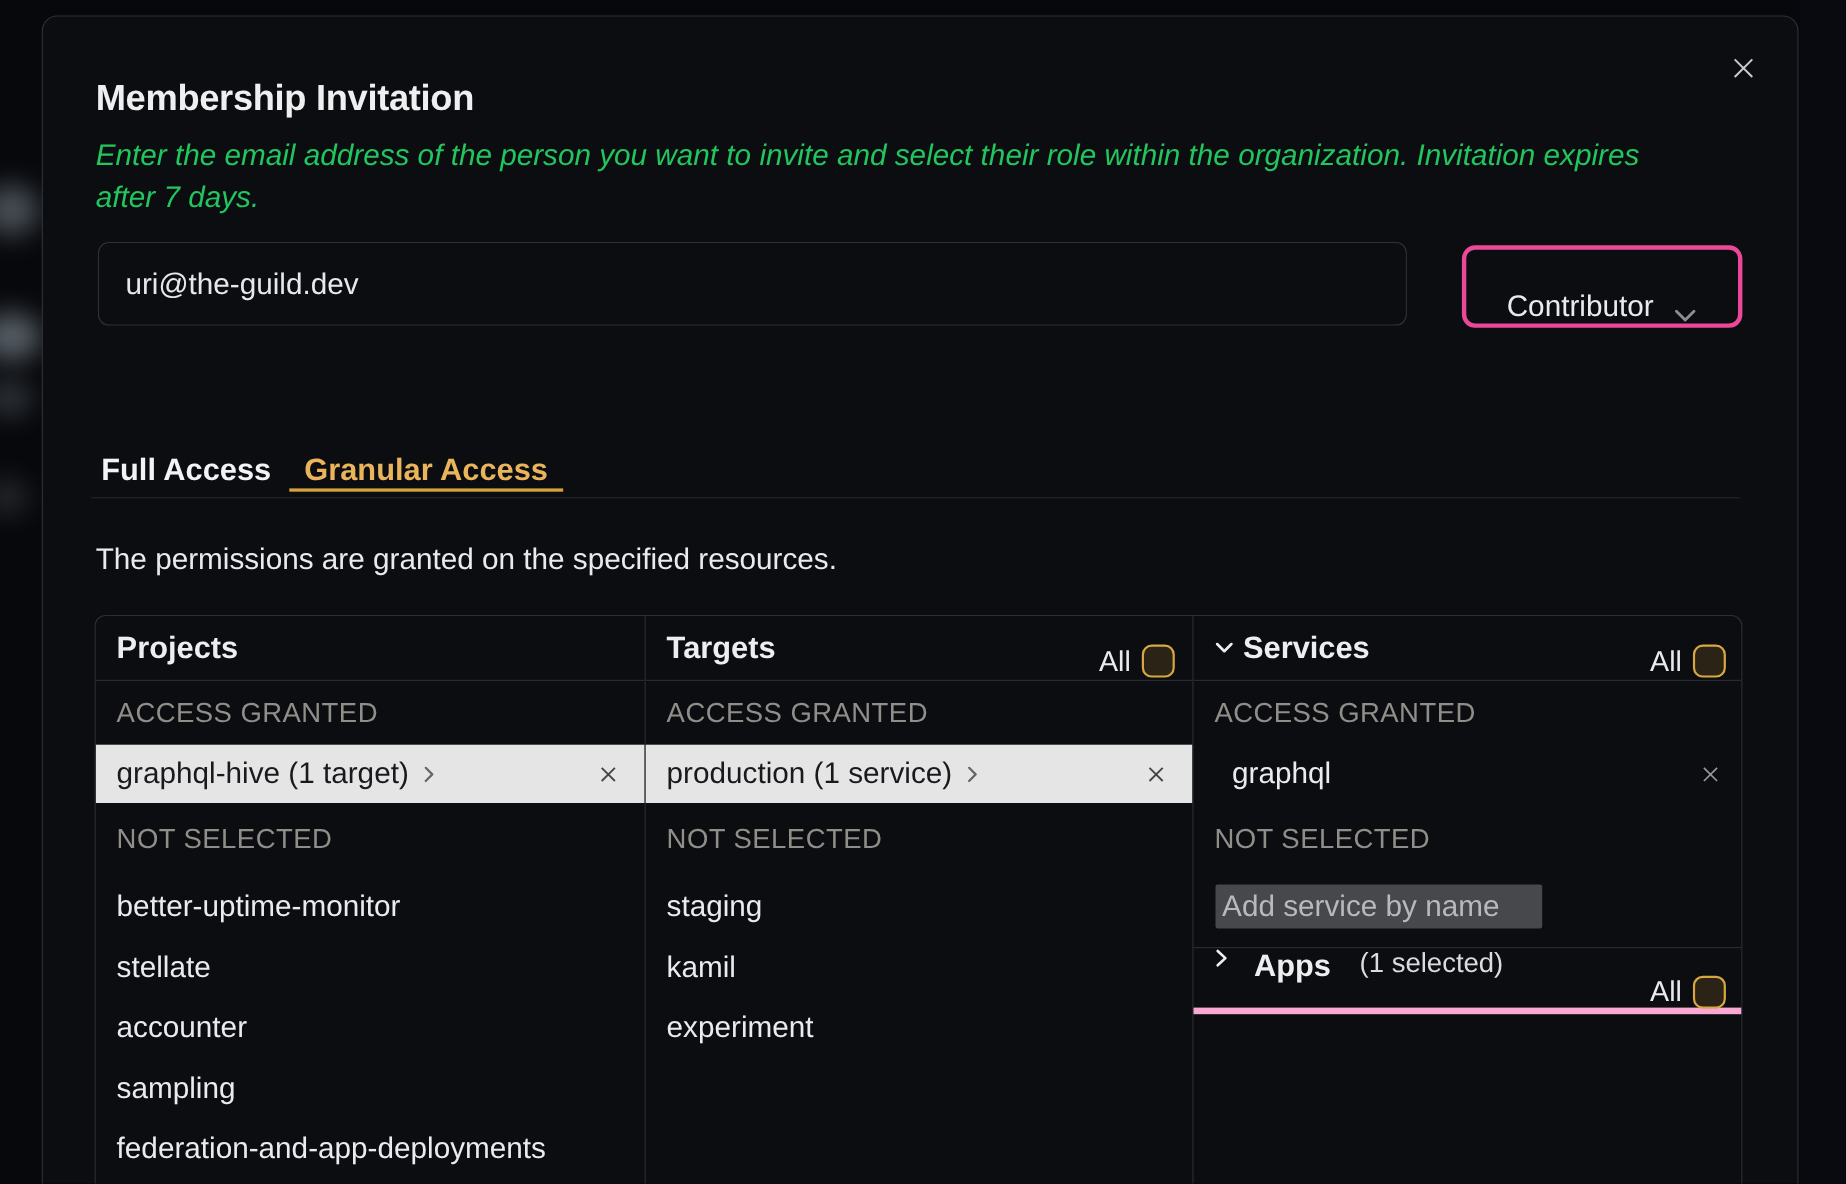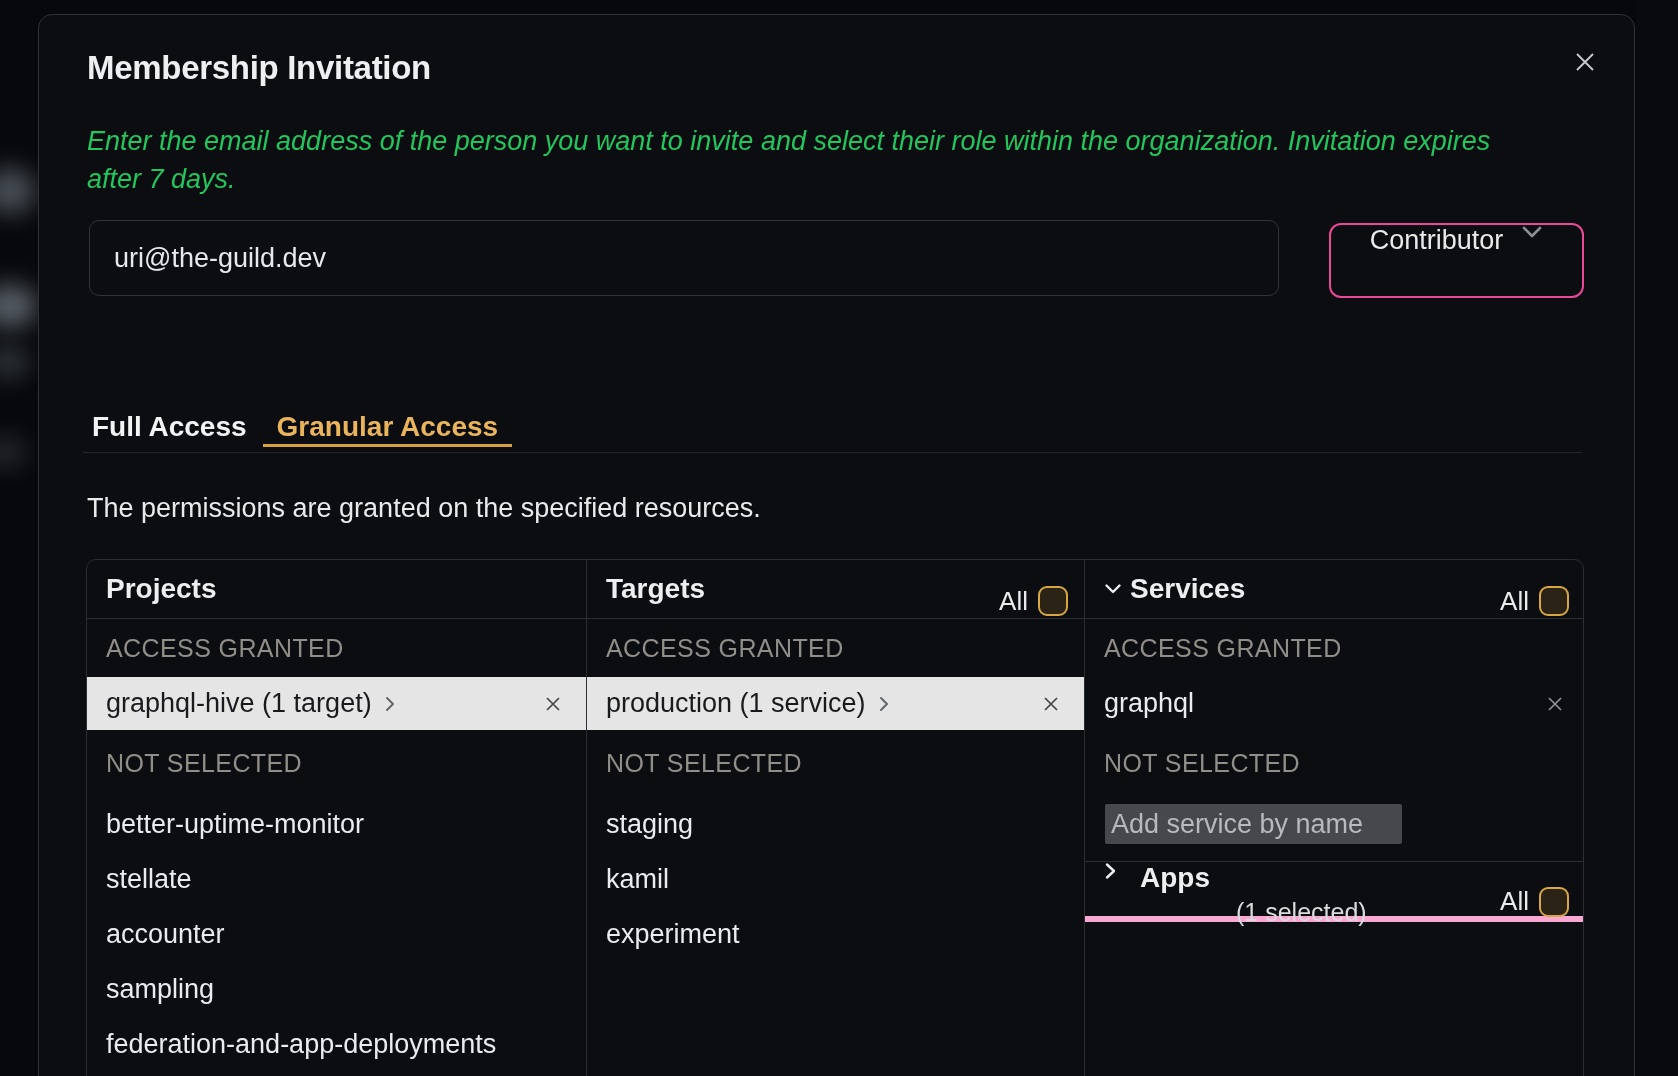--- a/index.html
+++ b/index.html
@@ -22,37 +22,37 @@
   .modal {
     position:absolute; left:38px; top:14px; width:1597px; height:1100px;
     background:#0b0d10; border:1px solid #2f3237; border-radius:14px; z-index:1;
   }
   .close-btn {
     position:absolute; left:1526px; top:27px; width:40px; height:40px;
     display:flex; align-items:center; justify-content:center;
     background:transparent; border:none; cursor:pointer;
   }
   .modal-title {
-    position:absolute; left:48px; top:34px;
+    position:absolute; left:48px; top:55px;
     font-size:33px; font-weight:700; color:#edeff1; letter-spacing:-.3px;
   }
   .modal-desc {
     position:absolute; left:48px; top:107px; width:1452px;
     font-size:27px; line-height:38px; color:#22c55e;font-style:italic;
   }
   .email-input {
     position:absolute; left:50px; top:205px; width:1190px; height:76px;
     background:transparent; border:1px solid #2e3136; border-radius:10px;
     color:#e6e8eb; font-size:27px; padding:0 24px;
     font-family:"Liberation Sans", sans-serif; outline:none;
   }
   .role-select {
     position:absolute; left:1290px; top:208px; width:255px; height:75px;
-    border:2px solid #ec4899; border-radius:12px; background:transparent;
-    display:flex; align-items:flex-start; justify-content:center; gap:18px;
+    border:4px solid #ec4899; border-radius:12px; background:transparent;
+    display:flex; align-items:flex-end; justify-content:center; gap:18px;
     color:#e8eaec; font-size:27px; cursor:pointer;
   }
 
   
   .tabs {
     position:absolute; left:44px; top:390px; right:52px; height:48px;
     border-bottom:1px solid #24262b; display:flex; align-items:center;
   }
   .tab {
     display:flex; align-items:flex-start; padding:0 14px; font-size:28px; font-weight:700;
@@ -91,21 +91,21 @@
   }
   .sec-label.ns { height:67px; }
   .sel-row {
     height:53px; background:#e5e5e5; display:flex; align-items:center;
     padding:0 20px 0 19px; cursor:pointer;
   }
   .sel-row .sel-text { font-size:27px; color:#191a1d; }
   .sel-row .drill { margin-left:12px; display:flex; align-items:center; }
   .sel-row .x-btn { margin-left:auto; }
   .plain-row {
-    height:53px; display:flex; align-items:center; padding:0 16px 0 19px; cursor:pointer;
+    height:53px; display:flex; align-items:center; padding:0 16px 0 35px; cursor:pointer;
   }
   .plain-row .sel-text { font-size:27px; color:#e9ebee; }
   .plain-row .x-btn { margin-left:auto; }
   .item-row {
     height:55px; display:flex; align-items:center; padding:0 19px;
     font-size:27px; color:#e9ebee; cursor:pointer;
   }
   .x-btn { background:none; border:none; cursor:pointer; display:flex; align-items:center; padding:4px; }
   .add-service-input {
     display:block; margin:7px 0 0 20px; width:297px; height:40px;
@@ -113,21 +113,21 @@
     font-size:27px; color:#e6e8ea; padding:0 6px;
     font-family:"Liberation Sans", sans-serif;
   }
   .add-service-input::placeholder { color:#b7b9bc; opacity:1; }
   .svc-spacer { height:18px; border-bottom:1px solid #2b2e33; }
   .apps-row {
     height:60px; border-bottom:6px solid #f9a8d4;
     display:flex; align-items:flex-start; padding:0 16px 0 19px; gap:24px; cursor:pointer;
   }
   .apps-name { font-size:28px; font-weight:700; color:#eceef0; }
-  .apps-count { font-size:25px; color:#d9dbdd; margin-left:2px;margin-top:36px; }
+  .apps-count { font-size:25px; color:#d9dbdd; margin-left:2px; }
   svg { display:block; }
 </style>
 </head>
 <body>
 
 <div class="backdrop-blob blob1"></div>
 <div class="backdrop-blob blob2"></div>
 <div class="backdrop-blob blob3"></div>
 <div class="backdrop-blob blob4"></div>
 <div class="right-strip"></div>

